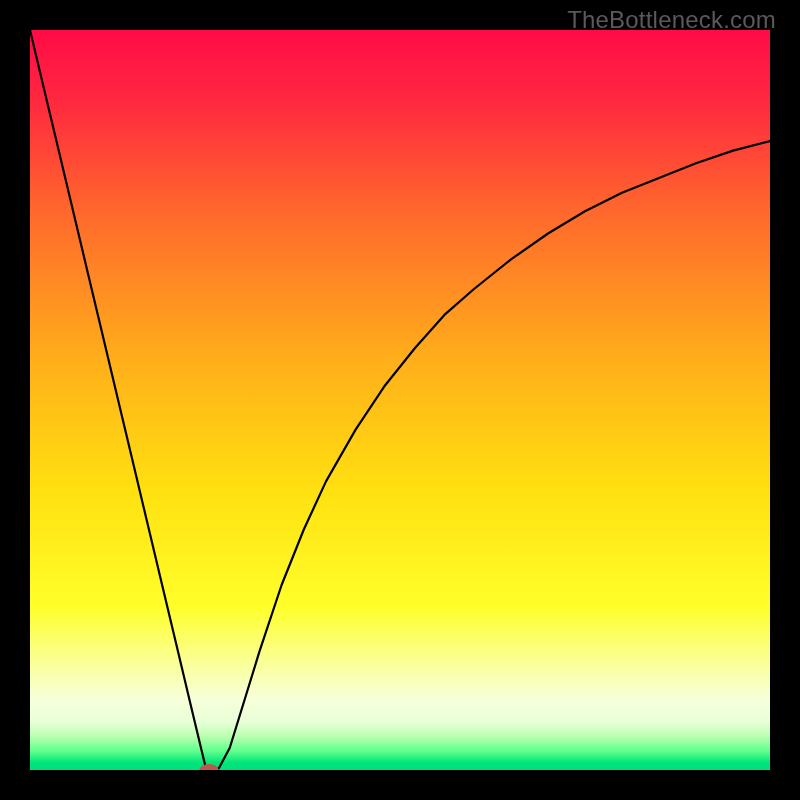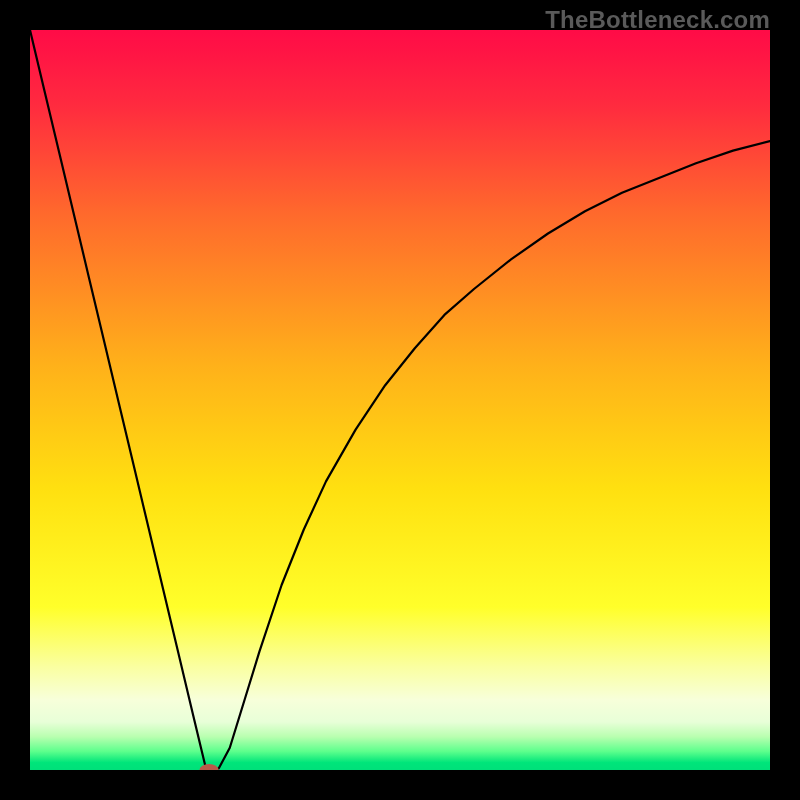--- a/index.html
+++ b/index.html
@@ -22,24 +22,24 @@
   .plot {
     position: absolute;
     left: 0;
     top: 0;
     width: 740px;
     height: 740px;
   }
   .watermark {
     position: absolute;
     top: 6px;
-    right: 30px;
+    right: 24px;
     color: #5a5a5a;
     font-size: 24px;
-    font-weight: 700;
+    font-weight: 400;
     letter-spacing: 0.2px;
     user-select: none;
   }
 </style>
 </head>
 <body>
 
 <div class="watermark">TheBottleneck.com</div>
 
 <div class="frame">

